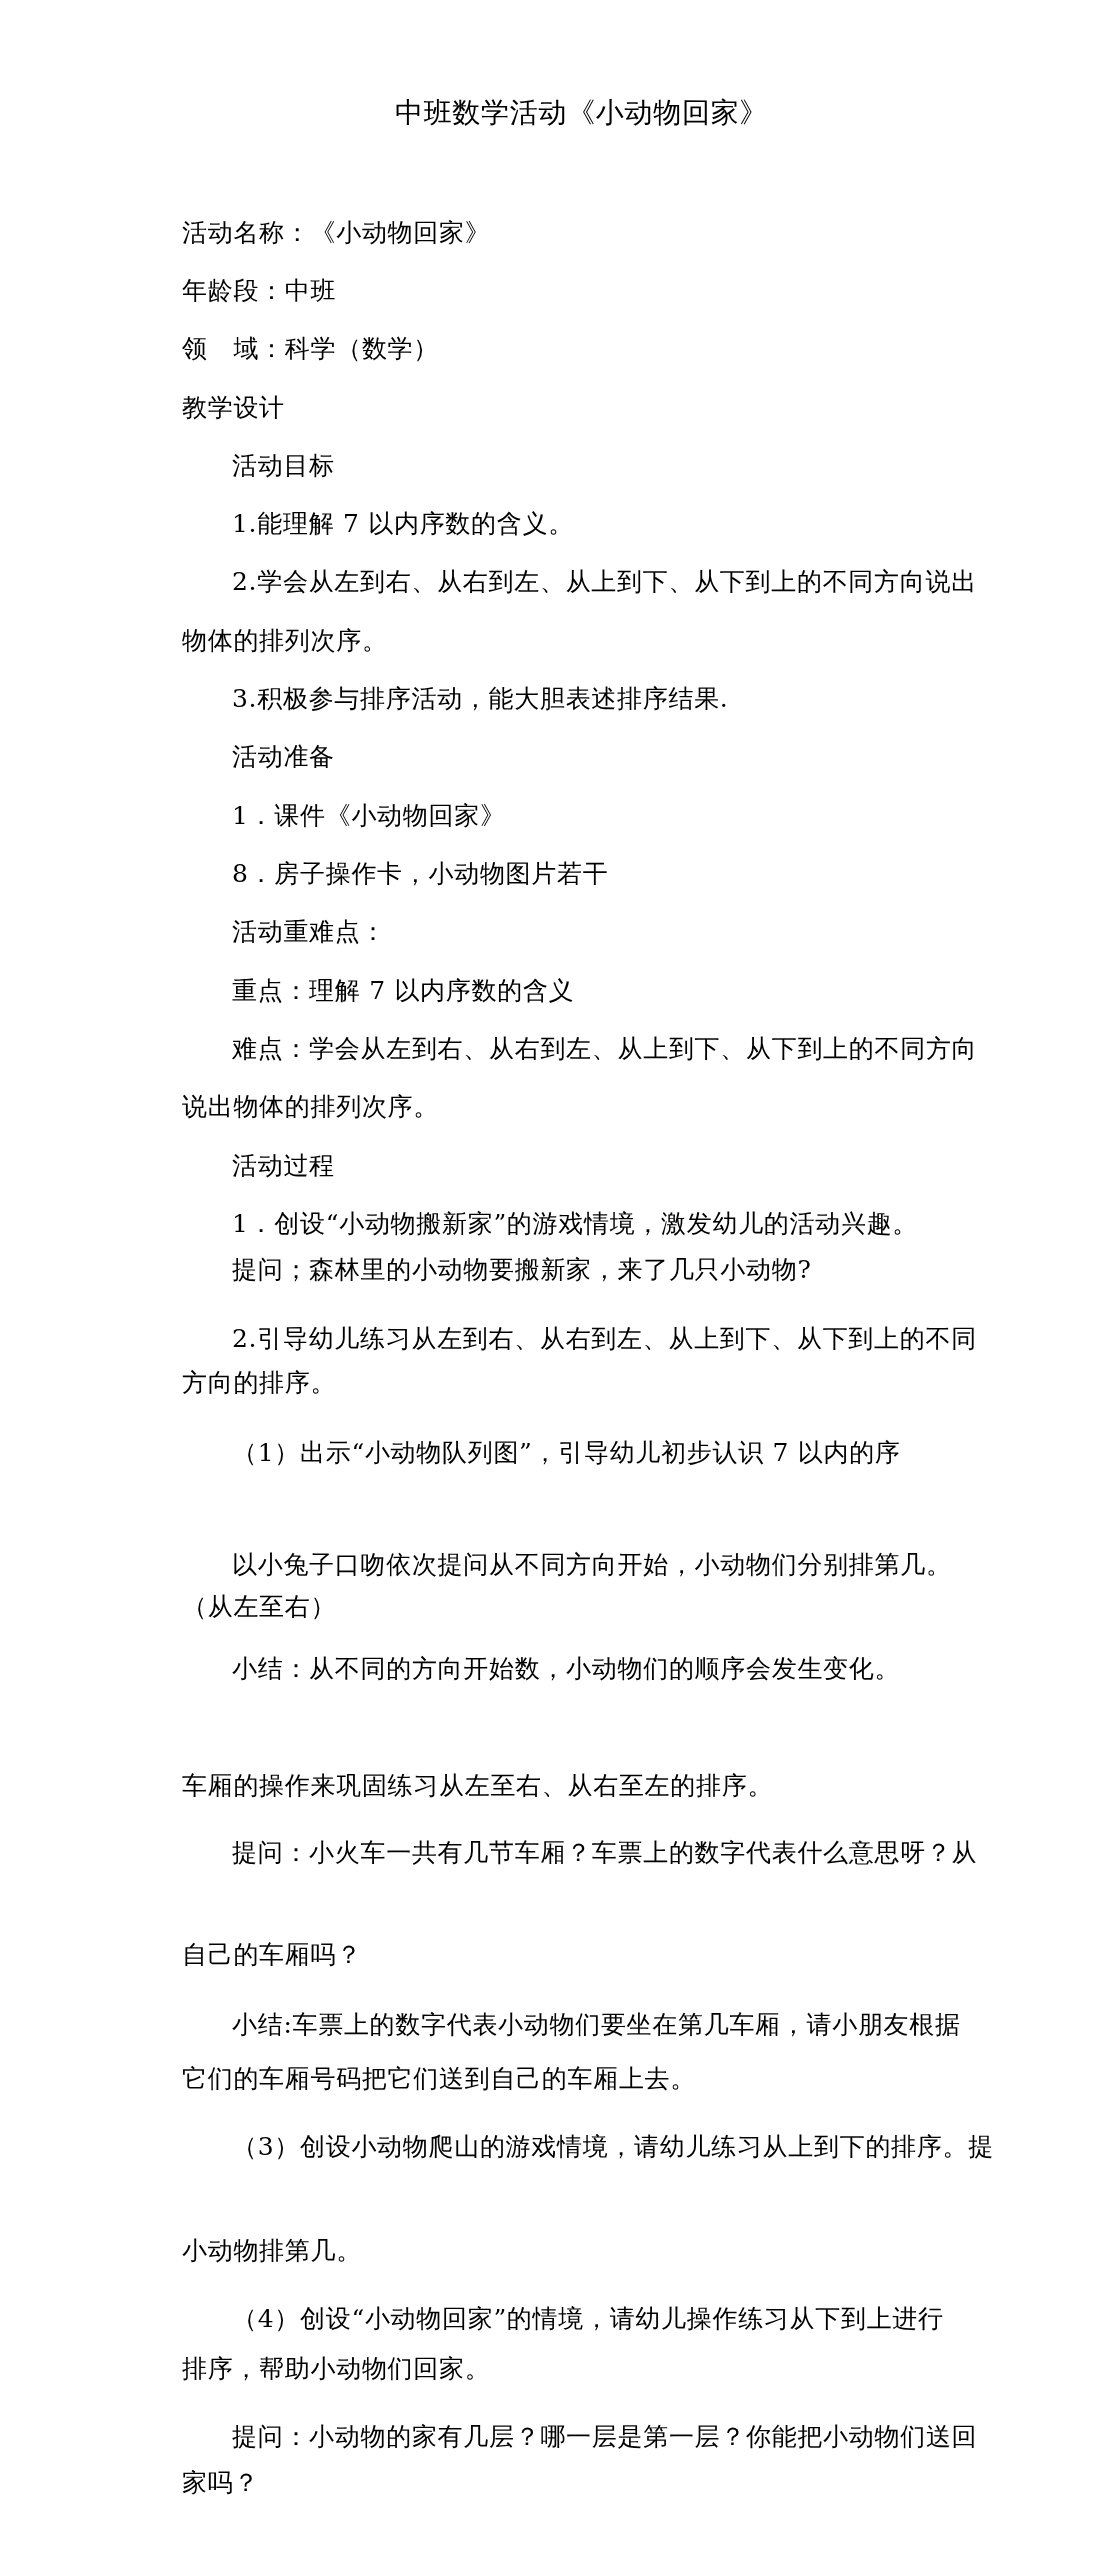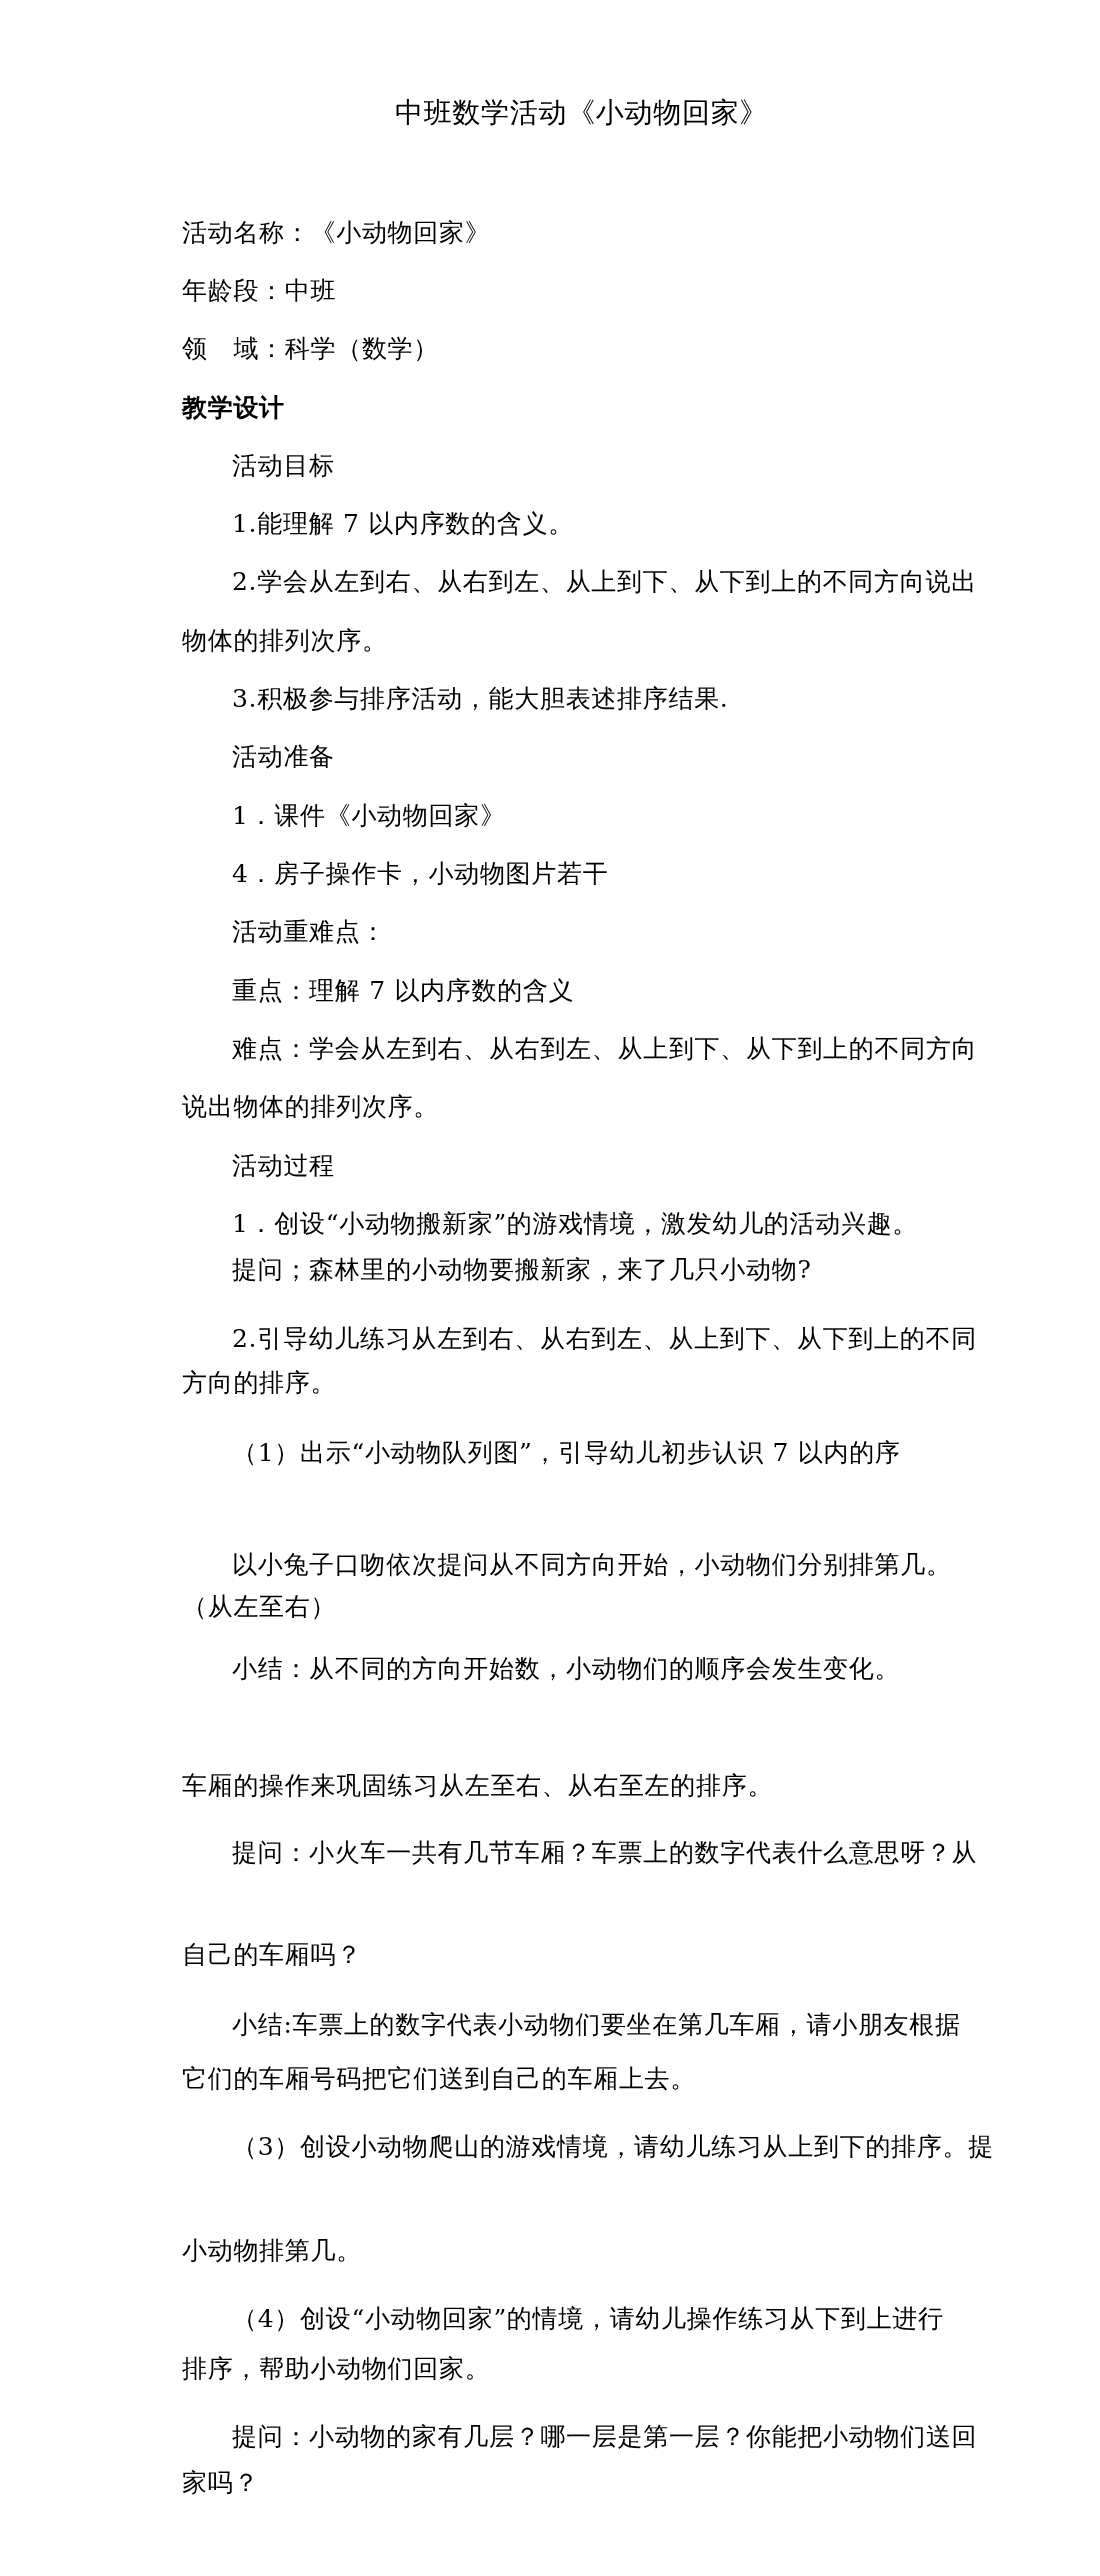--- a/index.html
+++ b/index.html
@@ -1,41 +1,41 @@
 <!DOCTYPE html>
 <html style="font-size:11px"><head>
 <meta charset="utf-8">
 <style>
   html,body{margin:0;padding:0;background:#fff;}
   body{width:1101px;min-height:2576px;font-family:"DejaVu Serif","Liberation Serif",serif;color:#000;}
   .page{position:relative;width:1101px;height:2576px;}
   .t{position:absolute;font-size:25px;line-height:31px;white-space:nowrap;letter-spacing:0.7px;padding-left:31px;}
   .title{left:0;width:1101px;text-align:center;top:97px;font-size:28px;}
-  .b{font-weight:bold;}
+  .b{font-weight:normal;}
 </style>
 </head>
 <body>
 
 <div class="page">
   <div class="t title">中班数学活动《小动物回家》</div>
 
   <div class="t" style="left:151px;top:217px">活动名称：《小动物回家》</div>
   <div class="t" style="left:151px;top:275px">年龄段：中班</div>
   <div class="t" style="left:151px;top:333px">领　域：科学（数学）</div>
   <div class="t b" style="left:151px;top:392px">教学设计</div>
 
   <div class="t" style="left:201px;top:450px">活动目标</div>
   <div class="t" style="left:201px;top:508px">1.能理解 7 以内序数的含义。</div>
   <div class="t" style="left:201px;top:566px">2.学会从左到右、从右到左、从上到下、从下到上的不同方向说出</div>
   <div class="t" style="left:151px;top:625px">物体的排列次序。</div>
   <div class="t" style="left:201px;top:683px">3.积极参与排序活动，能大胆表述排序结果.</div>
 
   <div class="t" style="left:201px;top:741px">活动准备</div>
   <div class="t" style="left:201px;top:800px">1．课件《小动物回家》</div>
-  <div class="t" style="left:201px;top:858px">4．房子操作卡，小动物图片若干</div>
+  <div class="t" style="left:201px;top:858px">8．房子操作卡，小动物图片若干</div>
 
   <div class="t" style="left:201px;top:916px">活动重难点：</div>
   <div class="t" style="left:201px;top:975px">重点：理解 7 以内序数的含义</div>
   <div class="t" style="left:201px;top:1033px">难点：学会从左到右、从右到左、从上到下、从下到上的不同方向</div>
   <div class="t" style="left:151px;top:1091px">说出物体的排列次序。</div>
 
   <div class="t" style="left:201px;top:1150px">活动过程</div>
   <div class="t" style="left:201px;top:1208px">1．创设“小动物搬新家”的游戏情境，激发幼儿的活动兴趣。</div>
   <div class="t" style="left:201px;top:1254px">提问；森林里的小动物要搬新家，来了几只小动物?</div>
   <div class="t" style="left:201px;top:1323px">2.引导幼儿练习从左到右、从右到左、从上到下、从下到上的不同</div>

